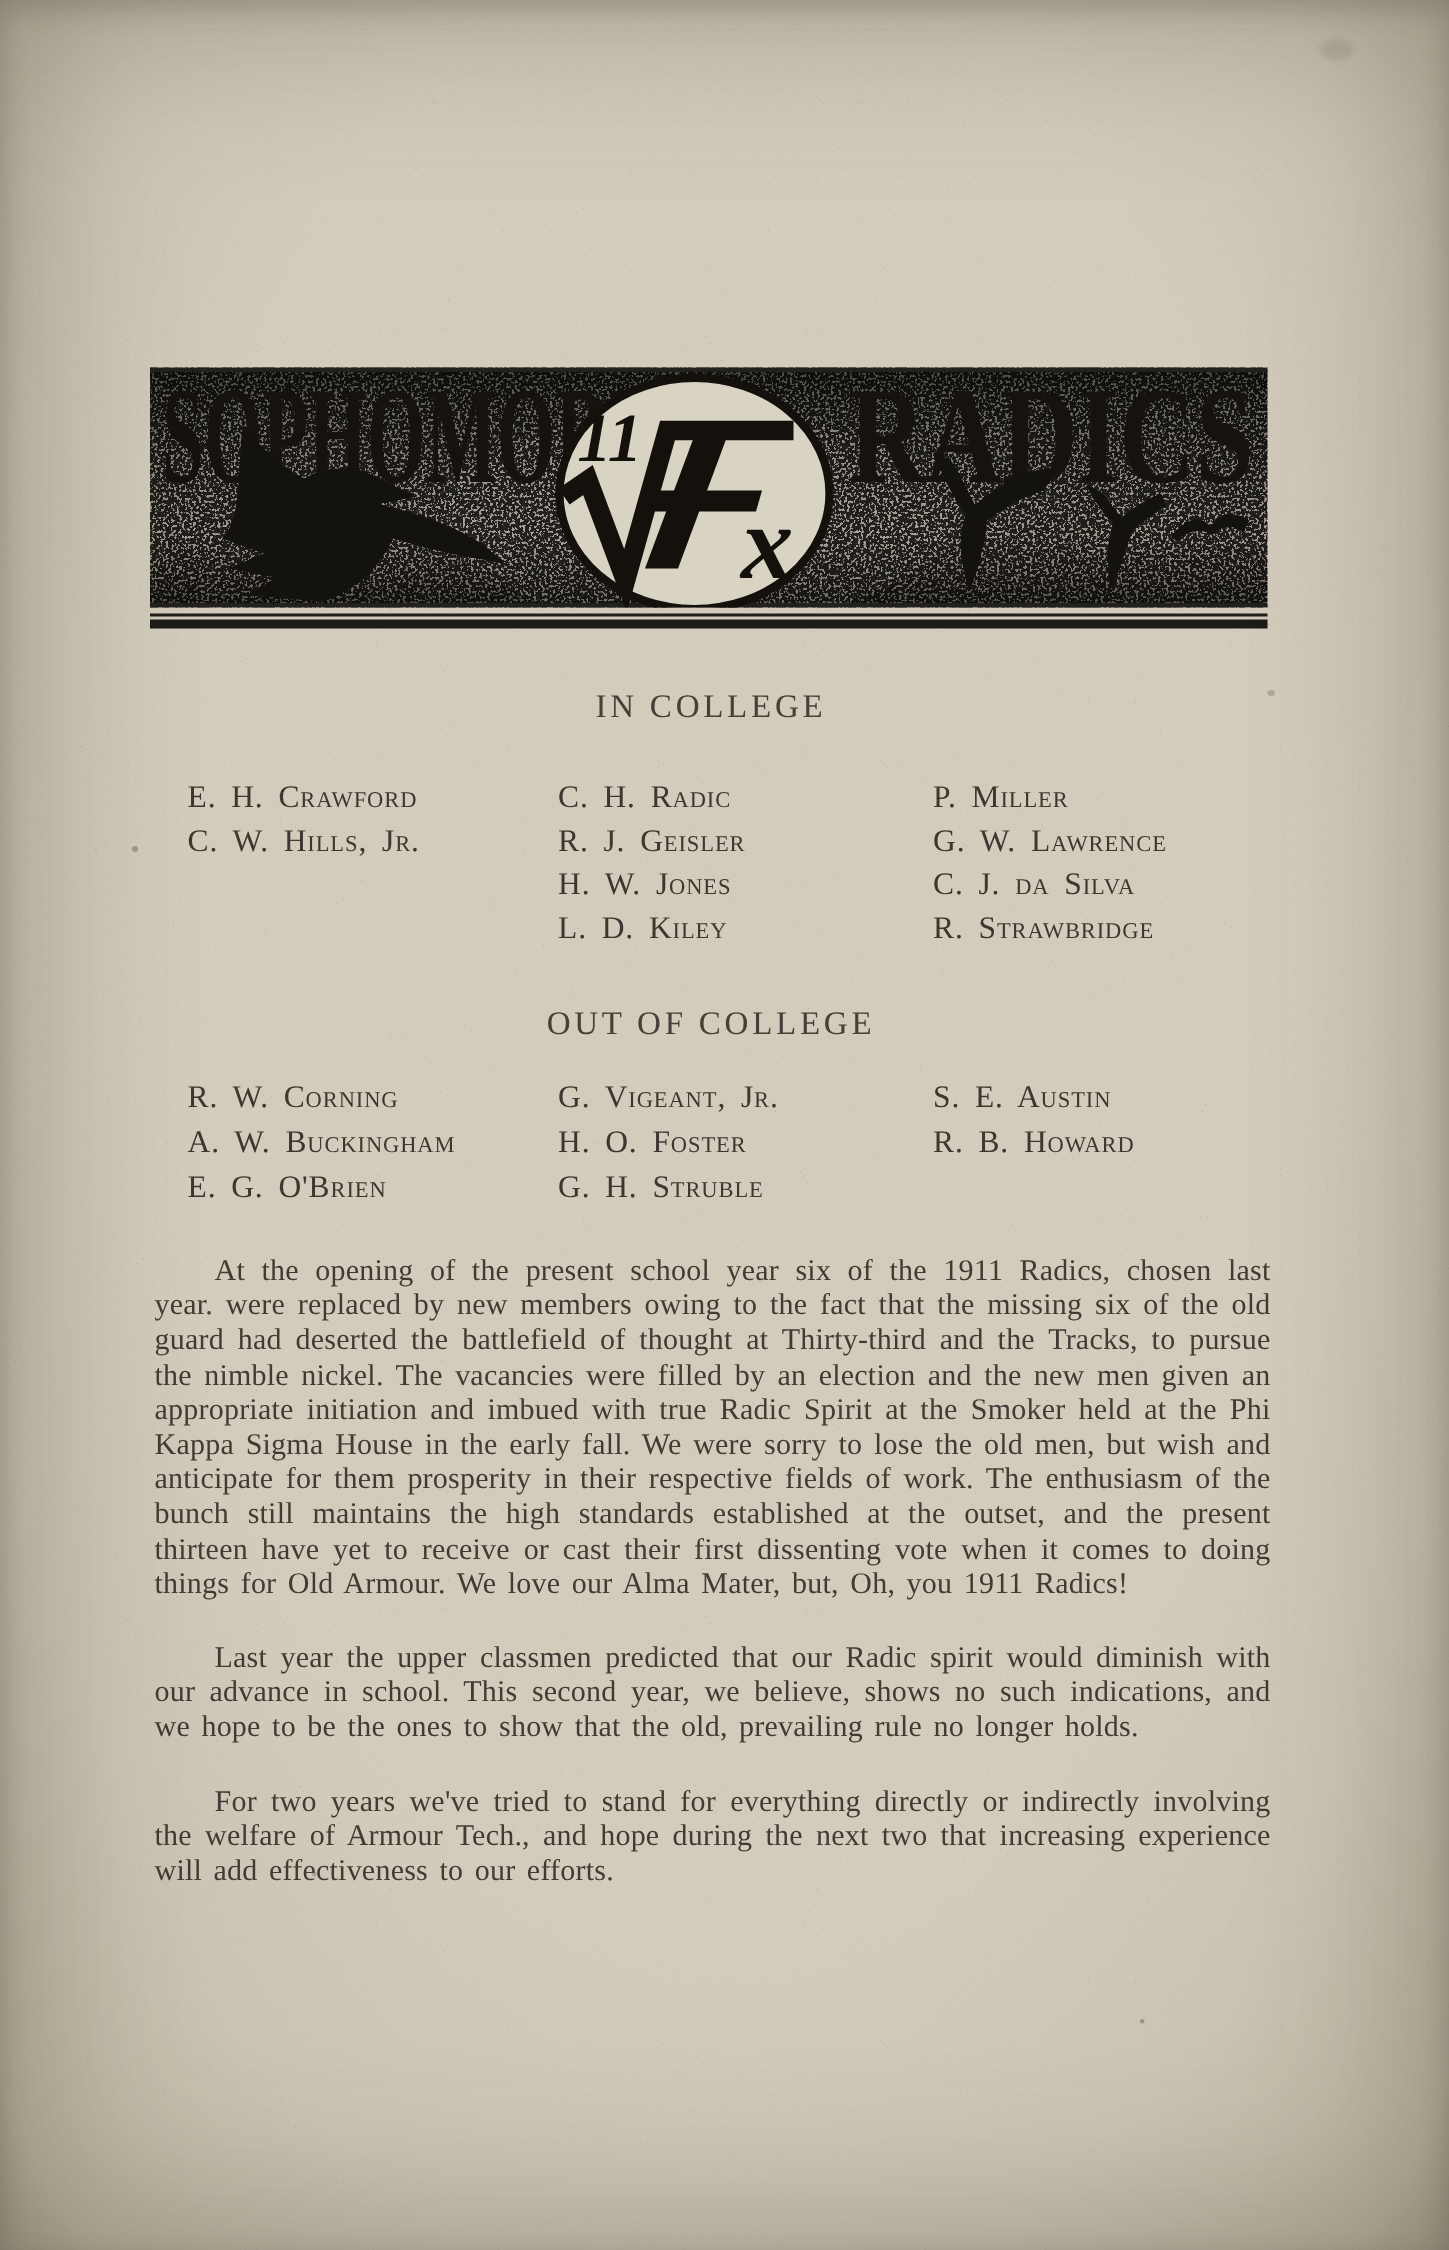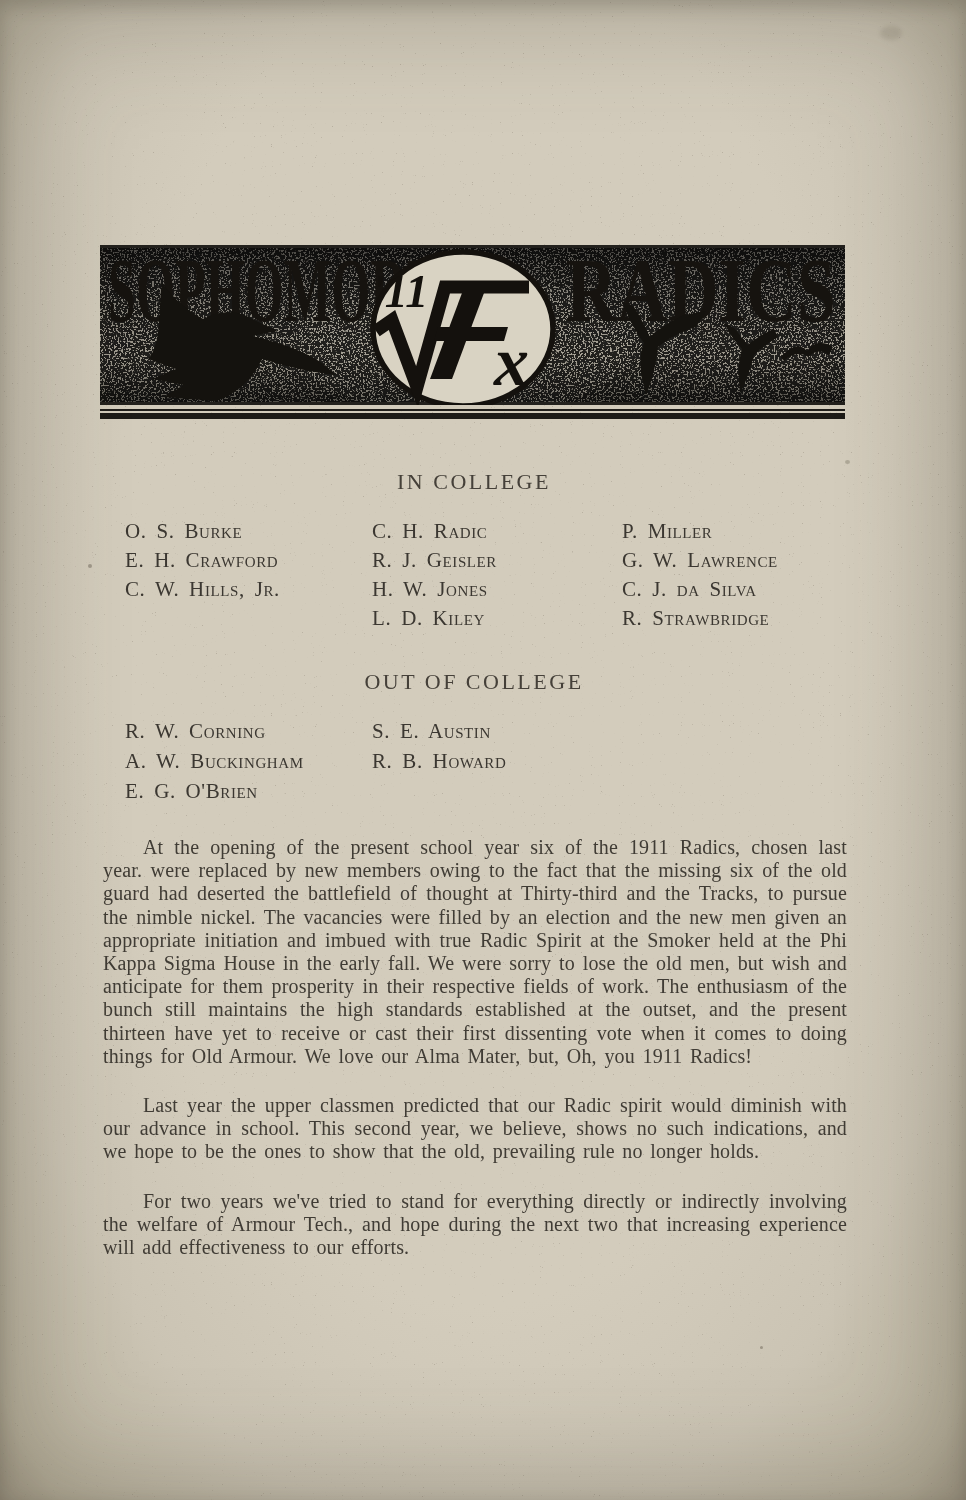--- a/index.html
+++ b/index.html
@@ -21,21 +21,21 @@
 
   .banner { position: absolute; left: 100px; top: 245px; width: 745px; height: 160px; }
   .rule-thin  { position: absolute; left: 100px; top: 409px; width: 745px; height: 2px; background: #211f1b; }
   .rule-thick { position: absolute; left: 100px; top: 413px; width: 745px; height: 6px; background: #1d1b17; }
 
   .sec-heading {
     position: absolute; left: 103px; width: 742px; text-align: center;
     font-size: 22px; letter-spacing: 2.5px; color: #454039; font-weight: 400;
     margin: 0; line-height: 1;
   }
-  #h-in  { top: 471px; }
+  #h-in  { top: 460px; }
   #h-out { top: 671px; }
 
   .names {
     position: absolute; left: 103px; width: 742px;
     display: grid; grid-template-columns: 247px 250px 245px;
     font-size: 21px; color: #3b3731;
   }
   #list-in  { top: 517px; }
   #list-out { top: 716px; }
   .names .col { padding-left: 22px; }
@@ -132,21 +132,20 @@
     </svg>
   </div>
 
   <div class="rule-thin"></div>
   <div class="rule-thick"></div>
 
   <h2 id="h-in" class="sec-heading">IN COLLEGE</h2>
 
   <div id="list-in" class="names">
     <div class="col">
-      <div class="name">O. S. Burke</div>
       <div class="name">E. H. Crawford</div>
       <div class="name">C. W. Hills, Jr.</div>
     </div>
     <div class="col">
       <div class="name">C. H. Radic</div>
       <div class="name">R. J. Geisler</div>
       <div class="name">H. W. Jones</div>
       <div class="name">L. D. Kiley</div>
     </div>
     <div class="col">
@@ -159,20 +158,25 @@
 
   <h2 id="h-out" class="sec-heading">OUT OF COLLEGE</h2>
 
   <div id="list-out" class="names">
     <div class="col">
       <div class="name">R. W. Corning</div>
       <div class="name">A. W. Buckingham</div>
       <div class="name">E. G. O'Brien</div>
     </div>
     <div class="col">
+      <div class="name">G. Vigeant, Jr.</div>
+      <div class="name">H. O. Foster</div>
+      <div class="name">G. H. Struble</div>
+    </div>
+    <div class="col">
       <div class="name">S. E. Austin</div>
       <div class="name">R. B. Howard</div>
     </div>
   </div>
 
   <div class="bodytext">
     <p>At the opening of the present school year six of the 1911 Radics, chosen last year. were replaced by new members owing to the fact that the missing six of the old guard had deserted the battlefield of thought at Thirty-third and the Tracks, to pursue the nimble nickel.  The vacancies were filled by an election and the new men given an appropriate initiation and imbued with true Radic Spirit at the Smoker held at the Phi Kappa Sigma House in the early fall.  We were sorry to lose the old men, but wish and anticipate for them prosperity in their respective fields of work.  The enthusiasm of the bunch still maintains the high standards established at the outset, and the present thirteen have yet to receive or cast their first dissenting vote when it comes to doing things for Old Armour.  We love our Alma Mater, but, Oh, you 1911 Radics!</p>
     <p>Last year the upper classmen predicted that our Radic spirit would diminish with our advance in school.  This second year, we believe, shows no such indications, and we hope to be the ones to show that the old, prevailing rule no longer holds.</p>
     <p>For two years we've tried to stand for everything directly or indirectly involving the welfare of Armour Tech., and hope during the next two that increasing experience will add effectiveness to our efforts.</p>
   </div>

